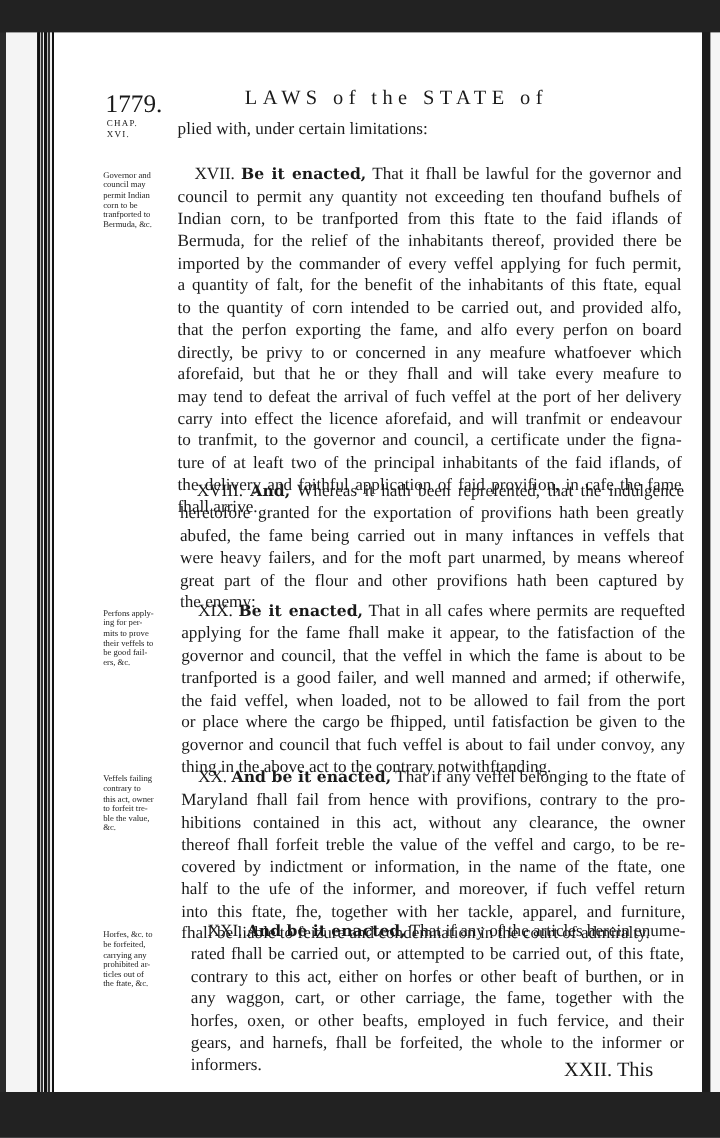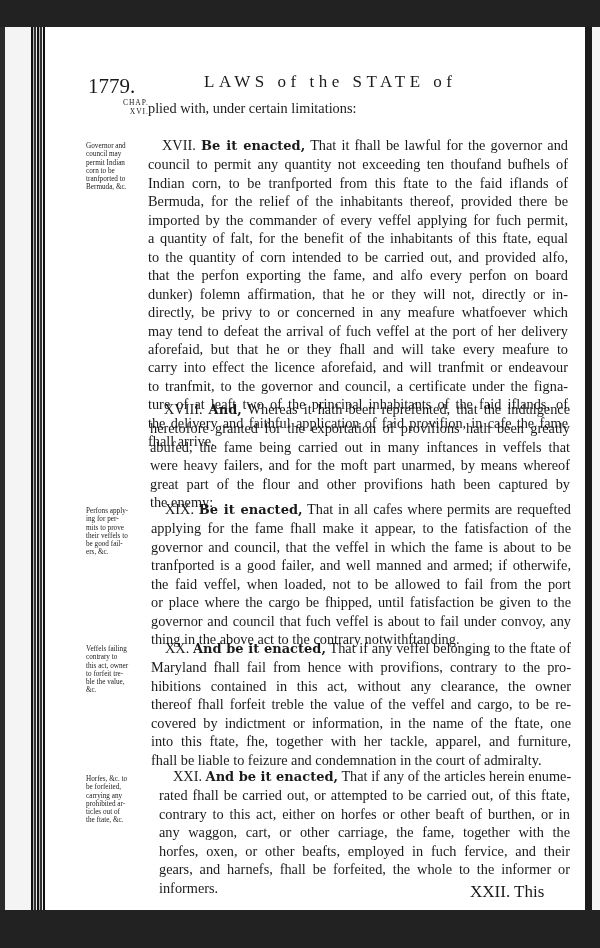--- a/index.html
+++ b/index.html
@@ -11,21 +11,21 @@
   .spine-stripes { position:absolute; left:31px; top:27px; width:14px; height:883px;
     background: repeating-linear-gradient(90deg,#111 0px,#111 2px,#bbb 2px,#bbb 3px,#333 3px,#333 5px,#eee 5px,#eee 6px); }
   .paper { position:absolute; left:45px; top:27px; width:540px; height:883px; background:#fff; }
   .rightbar { position:absolute; left:585px; top:27px; width:7px; height:883px; background:#1c1c1c; }
   .rightlight { position:absolute; left:592px; top:27px; width:8px; height:883px; background:#f5f5f5; }
 
   .header { position:absolute; top:72px; left:88px; width:480px; height:22px; }
   .year { position:absolute; left:0; top:2px; font-size:21px; }
   .running-title { position:absolute; left:116px; top:0; font-size:17px; letter-spacing:4.5px; }
 
-  .chap { position:absolute; left:89px; top:98px; width:60px; text-align:right; font-size:7.5px; line-height:9px; letter-spacing:1px; }
+  .chap { position:absolute; left:89px; top:98px; width:60px; text-align:left; font-size:7.5px; line-height:9px; letter-spacing:1px; }
 
   .note { position:absolute; left:86px; width:64px; font-size:7.2px; line-height:8.3px; }
 
   .body-text { position:absolute; left:148px; width:420px; font-size:14.3px; line-height:18.45px; text-align:justify; }
   .body-text .line { display:block; white-space:nowrap; text-align-last:justify; }
   .body-text .line.last { text-align-last:left; }
   .indent { padding-left:14px; }
   .bl { font-family:"DejaVu Serif",serif; font-weight:bold; font-size:13px; }
   .catch { position:absolute; left:470px; top:882px; font-size:17px; }
 </style>
@@ -65,24 +65,23 @@
 </div>
 <div class="body-text" style="top:136px;">
   <span class="line indent"><span>XVII.</span> <span class="bl">Be it enacted,</span> <span>That it fhall be lawful for the governor and</span></span>
   <span class="line">council to permit any quantity not exceeding ten thoufand bufhels of</span>
   <span class="line">Indian corn, to be tranfported from this ftate to the faid iflands of</span>
   <span class="line">Bermuda, for the relief of the inhabitants thereof, provided there be</span>
   <span class="line">imported by the commander of every veffel applying for fuch permit,</span>
   <span class="line">a quantity of falt, for the benefit of the inhabitants of this ftate, equal</span>
   <span class="line">to the quantity of corn intended to be carried out, and provided alfo,</span>
   <span class="line">that the perfon exporting the fame, and alfo every perfon on board</span>
-  <span class="line">dunker) folemn affirmation, that he or they will not, directly or in-</span>
   <span class="line">directly, be privy to or concerned in any meafure whatfoever which</span>
+  <span class="line">aforefaid, but that he or they fhall and will take every meafure to</span>
   <span class="line">may tend to defeat the arrival of fuch veffel at the port of her delivery</span>
-  <span class="line">aforefaid, but that he or they fhall and will take every meafure to</span>
   <span class="line">carry into effect the licence aforefaid, and will tranfmit or endeavour</span>
   <span class="line">to tranfmit, to the governor and council, a certificate under the figna-</span>
   <span class="line">ture of at leaft two of the principal inhabitants of the faid iflands, of</span>
   <span class="line">the delivery and faithful application of faid provifion, in cafe the fame</span>
   <span class="line last">fhall arrive.</span>
 </div>
 
 <div class="body-text" style="top:400px; left:150px;">
   <span class="line indent"><span>XVIII.</span> <span class="bl">And,</span> <span>Whereas it hath been reprefented, that the indulgence</span></span>
   <span class="line">heretofore granted for the exportation of provifions hath been greatly</span>
@@ -118,20 +117,21 @@
   <div>to forfeit tre-</div>
   <div>ble the value,</div>
   <div>&amp;c.</div>
 </div>
 <div class="body-text" style="top:639px; left:151px;">
   <span class="line indent"><span>XX.</span> <span class="bl">And be it enacted,</span> <span>That if any veffel belonging to the ftate of</span></span>
   <span class="line">Maryland fhall fail from hence with provifions, contrary to the pro-</span>
   <span class="line">hibitions contained in this act, without any clearance, the owner</span>
   <span class="line">thereof fhall forfeit treble the value of the veffel and cargo, to be re-</span>
   <span class="line">covered by indictment or information, in the name of the ftate, one</span>
+  <span class="line">half to the ufe of the informer, and moreover, if fuch veffel return</span>
   <span class="line">into this ftate, fhe, together with her tackle, apparel, and furniture,</span>
   <span class="line last">fhall be liable to feizure and condemnation in the court of admiralty.</span>
 </div>
 
 <div class="note" style="top:775px;">
   <div>Horfes, &amp;c. to</div>
   <div>be forfeited,</div>
   <div>carrying any</div>
   <div>prohibited ar-</div>
   <div>ticles out of</div>

